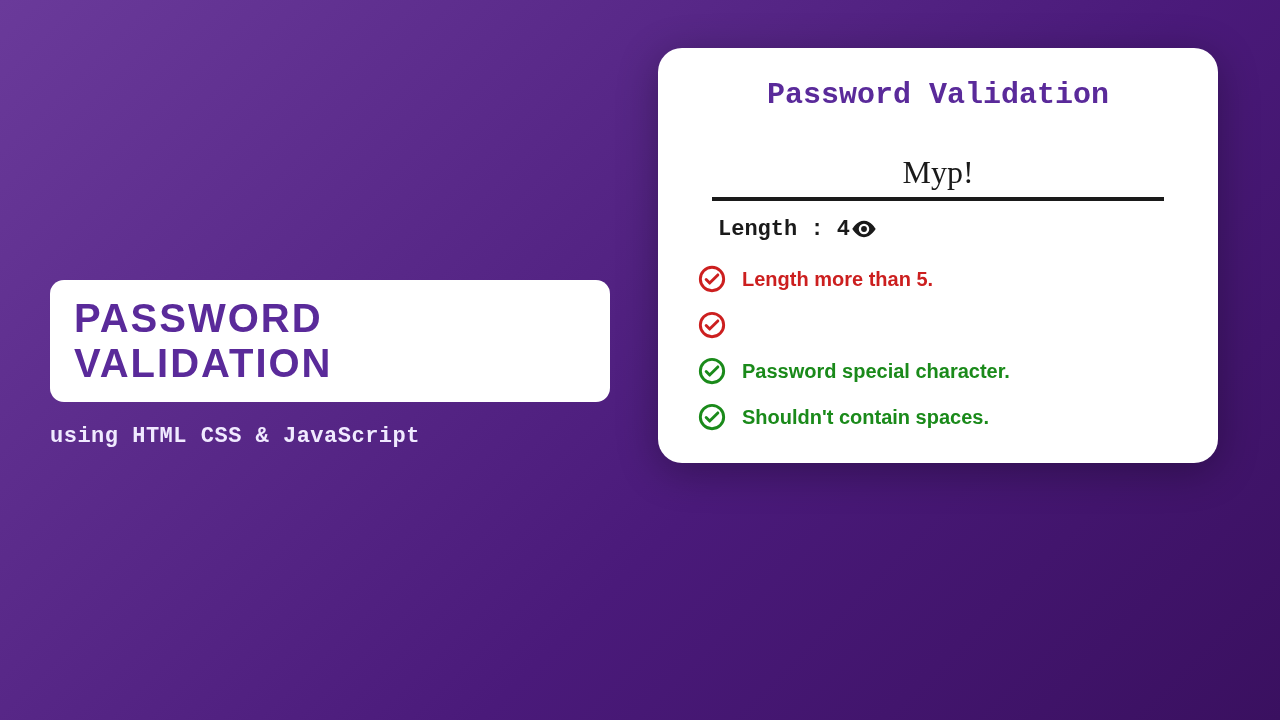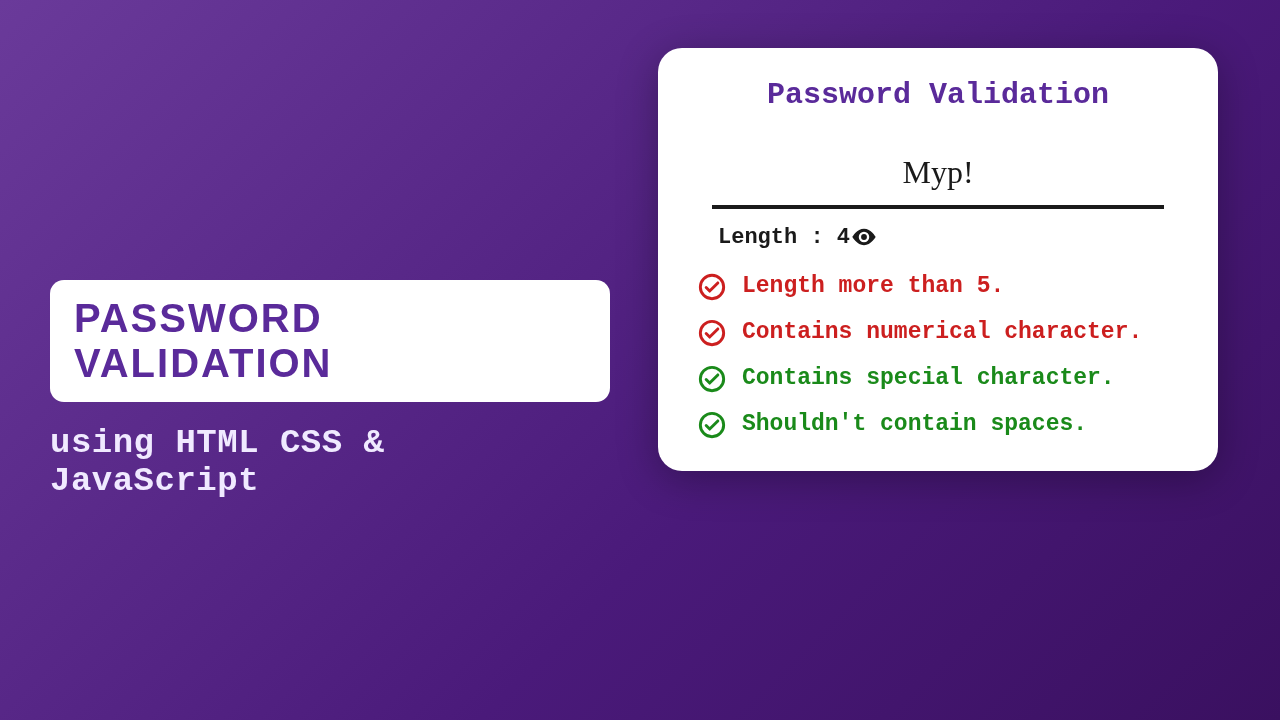--- a/index.html
+++ b/index.html
@@ -28,21 +28,21 @@
   color: #5a2a9a;
   font-size: 40px;
   font-weight: 900;
   letter-spacing: 2px;
   text-transform: uppercase;
   font-family: "Arial Black", Arial, sans-serif;
 }
 .subtitle {
   display: block;
   color: #f0eaff;
-  font-size: 34px;
+  font-size: 22px;
   font-weight: 600;
   letter-spacing: 0.5px;
   font-family: "Consolas", "Courier New", monospace;
 }
 .card {
   position: absolute;
   right: 62px;
   top: 48px;
   width: 560px;
   background: #ffffff;
@@ -53,21 +53,20 @@
 .card-title {
   text-align: center;
   color: #5a2a9a;
   font-size: 30px;
   font-weight: 700;
   font-family: "Consolas", "Courier New", monospace;
   margin-bottom: 42px;
 }
 .input-row {
   text-align: center;
-  margin-bottom: 8px;
 }
 .password-input {
   border: none;
   font-size: 32px;
   font-family: Georgia, "Times New Roman", serif;
   text-align: center;
   width: 100%;
   outline: none;
   color: #1a1a1a;
   background: transparent;
@@ -93,24 +92,24 @@
   align-items: center;
 }
 .rules {
   display: flex;
   flex-direction: column;
   gap: 18px;
   padding: 0 0 4px 6px;
 }
 .rule {
   display: flex;
-  align-items: flex-start;
+  align-items: center;
   gap: 16px;
-  font-family: Liberation Mono, monospace;
-  font-size: 23px;
+  font-family: Liberation Sans, sans-serif;
+  font-size: 20px;
   font-weight: 700;
 }
 .rule.fail { color: #cc1f1f; }
 .rule.pass { color: #1a8a1a; }
 .check-icon {
   width: 28px;
   height: 28px;
   flex-shrink: 0;
 }
 </style>
@@ -147,28 +146,27 @@
         <circle cx="12" cy="12" r="10" fill="none" stroke="#cc1f1f" stroke-width="2.5"></circle>
         <path d="M7 12.5l3 3 7-7" fill="none" stroke="#cc1f1f" stroke-width="2.5" stroke-linecap="round" stroke-linejoin="round"></path>
       </svg>
       <span>Length more than 5.</span>
     </div>
     <div class="rule fail">
       <svg class="check-icon" viewBox="0 0 24 24">
         <circle cx="12" cy="12" r="10" fill="none" stroke="#cc1f1f" stroke-width="2.5"></circle>
         <path d="M7 12.5l3 3 7-7" fill="none" stroke="#cc1f1f" stroke-width="2.5" stroke-linecap="round" stroke-linejoin="round"></path>
       </svg>
-      <span>Contains numerical character.</span>
     </div>
     <div class="rule pass">
       <svg class="check-icon" viewBox="0 0 24 24">
         <circle cx="12" cy="12" r="10" fill="none" stroke="#1a8a1a" stroke-width="2.5"></circle>
         <path d="M7 12.5l3 3 7-7" fill="none" stroke="#1a8a1a" stroke-width="2.5" stroke-linecap="round" stroke-linejoin="round"></path>
       </svg>
-      <span>Contains special character.</span>
+      <span>Password special character.</span>
     </div>
     <div class="rule pass">
       <svg class="check-icon" viewBox="0 0 24 24">
         <circle cx="12" cy="12" r="10" fill="none" stroke="#1a8a1a" stroke-width="2.5"></circle>
         <path d="M7 12.5l3 3 7-7" fill="none" stroke="#1a8a1a" stroke-width="2.5" stroke-linecap="round" stroke-linejoin="round"></path>
       </svg>
       <span>Shouldn't contain spaces.</span>
     </div>
   </div>
 </div>

